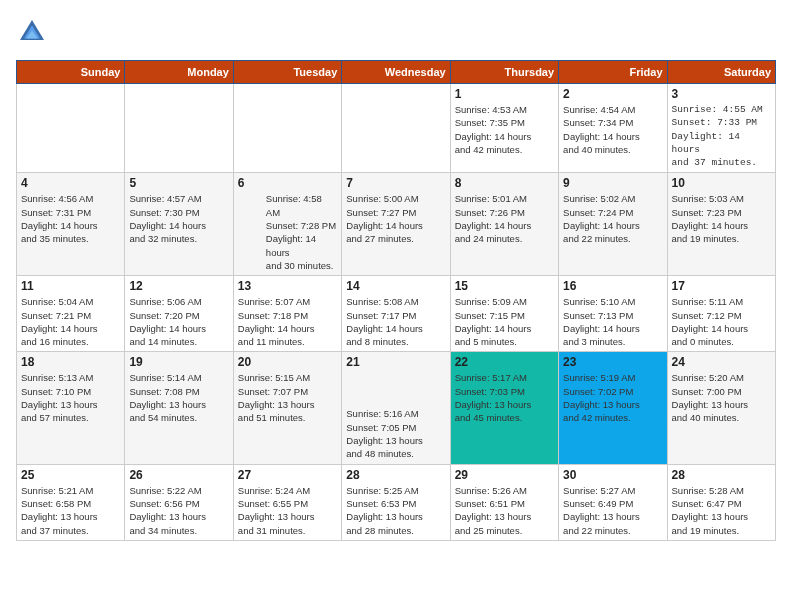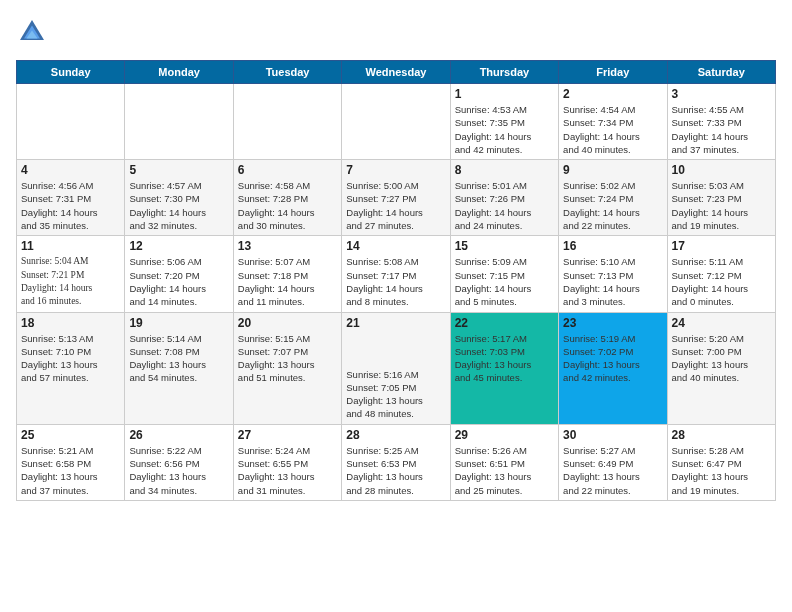--- a/index.html
+++ b/index.html
@@ -52,23 +52,23 @@
     .location {
       font-size: 15px;
       color: #444;
     }
     .calendar {
       width: 100%;
       border-collapse: collapse;
       font-size: 10px;
     }
     .calendar th {
-      background-color: #0369a1;
+      background-color: #c2410c;
       color: #fff;
-      text-align: center;
+      text-align: right;
       padding: 5px 4px;
       font-size: 11px;
       font-weight: bold;
       border: 1px solid #2a5590;
     }
     .calendar td {
       border: 1px solid #ccc;
       vertical-align: top;
       padding: 3px 4px;
       width: 108px;
@@ -142,21 +142,21 @@
         </td>
         <td>
           <span class="day-num">2</span>
           <div class="day-detail" style="white-space: pre-line;">Sunrise: 4:54 AM
 Sunset: 7:34 PM
 Daylight: 14 hours
 and 40 minutes.</div>
         </td>
         <td>
           <span class="day-num">3</span>
-          <div class="day-detail" style="white-space: pre-line;">Sunrise: 4:55 AM
+          <div class="day-detail" style="white-space: pre-line; font-family: Liberation Mono, monospace;">Sunrise: 4:55 AM
 Sunset: 7:33 PM
 Daylight: 14 hours
 and 37 minutes.</div>
         </td>
       </tr>
       <tr>
         <td style="background: rgb(245, 245, 245);">
           <span class="day-num">4</span>
           <div class="day-detail" style="white-space: pre-line;">Sunrise: 4:56 AM
 Sunset: 7:31 PM
@@ -165,21 +165,21 @@
         </td>
         <td style="background: rgb(245, 245, 245);">
           <span class="day-num">5</span>
           <div class="day-detail" style="white-space: pre-line;">Sunrise: 4:57 AM
 Sunset: 7:30 PM
 Daylight: 14 hours
 and 32 minutes.</div>
         </td>
         <td style="background: rgb(245, 245, 245);">
           <span class="day-num">6</span>
-          <div class="day-detail" style="white-space: pre-line;">Sunrise: 4:58 AM
+          <div class="day-detail" style="white-space: pre-line; margin-left: 28px;">Sunrise: 4:58 AM
 Sunset: 7:28 PM
 Daylight: 14 hours
 and 30 minutes.</div>
         </td>
         <td style="background: rgb(245, 245, 245);">
           <span class="day-num">7</span>
           <div class="day-detail" style="white-space: pre-line;">Sunrise: 5:00 AM
 Sunset: 7:27 PM
 Daylight: 14 hours
 and 27 minutes.</div>
@@ -202,21 +202,21 @@
           <span class="day-num">10</span>
           <div class="day-detail" style="white-space: pre-line;">Sunrise: 5:03 AM
 Sunset: 7:23 PM
 Daylight: 14 hours
 and 19 minutes.</div>
         </td>
       </tr>
       <tr>
         <td>
           <span class="day-num">11</span>
-          <div class="day-detail" style="white-space: pre-line; font-family: Liberation Serif, serif;">Sunrise: 5:04 AM
+          <div class="day-detail" style="white-space: pre-line;">Sunrise: 5:04 AM
 Sunset: 7:21 PM
 Daylight: 14 hours
 and 16 minutes.</div>
         </td>
         <td>
           <span class="day-num">12</span>
           <div class="day-detail" style="white-space: pre-line;">Sunrise: 5:06 AM
 Sunset: 7:20 PM
 Daylight: 14 hours
 and 14 minutes.</div>

